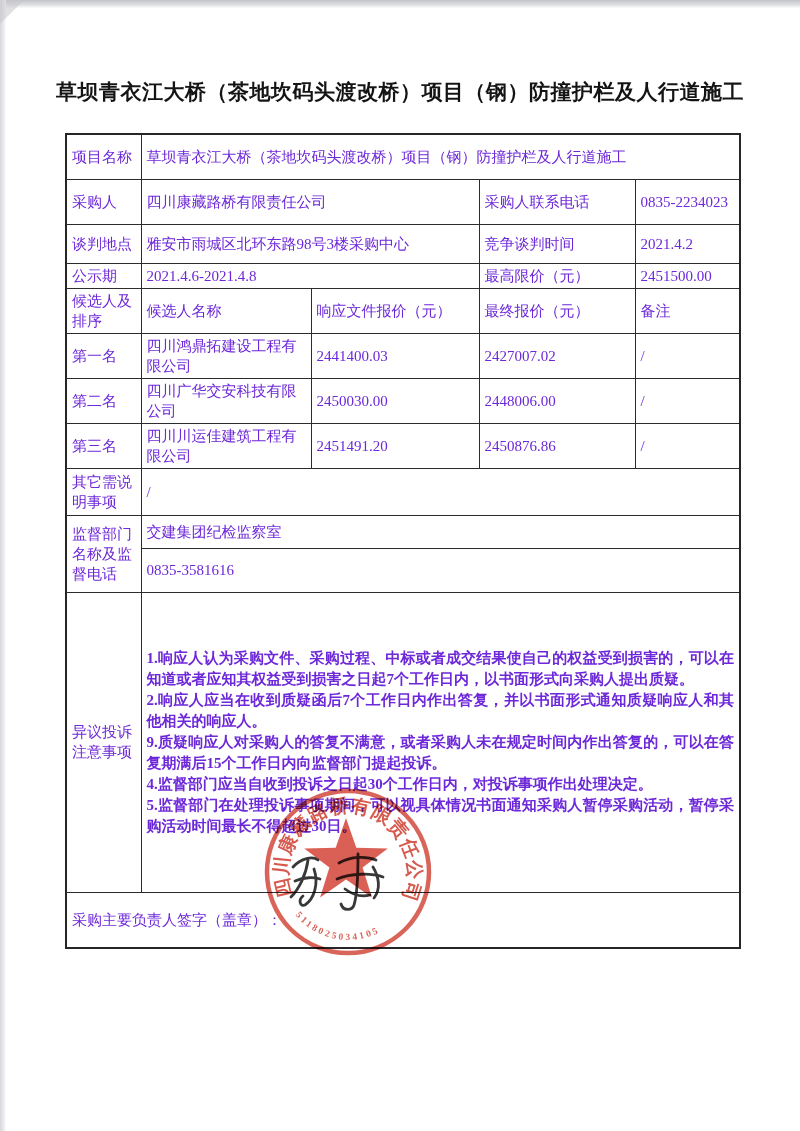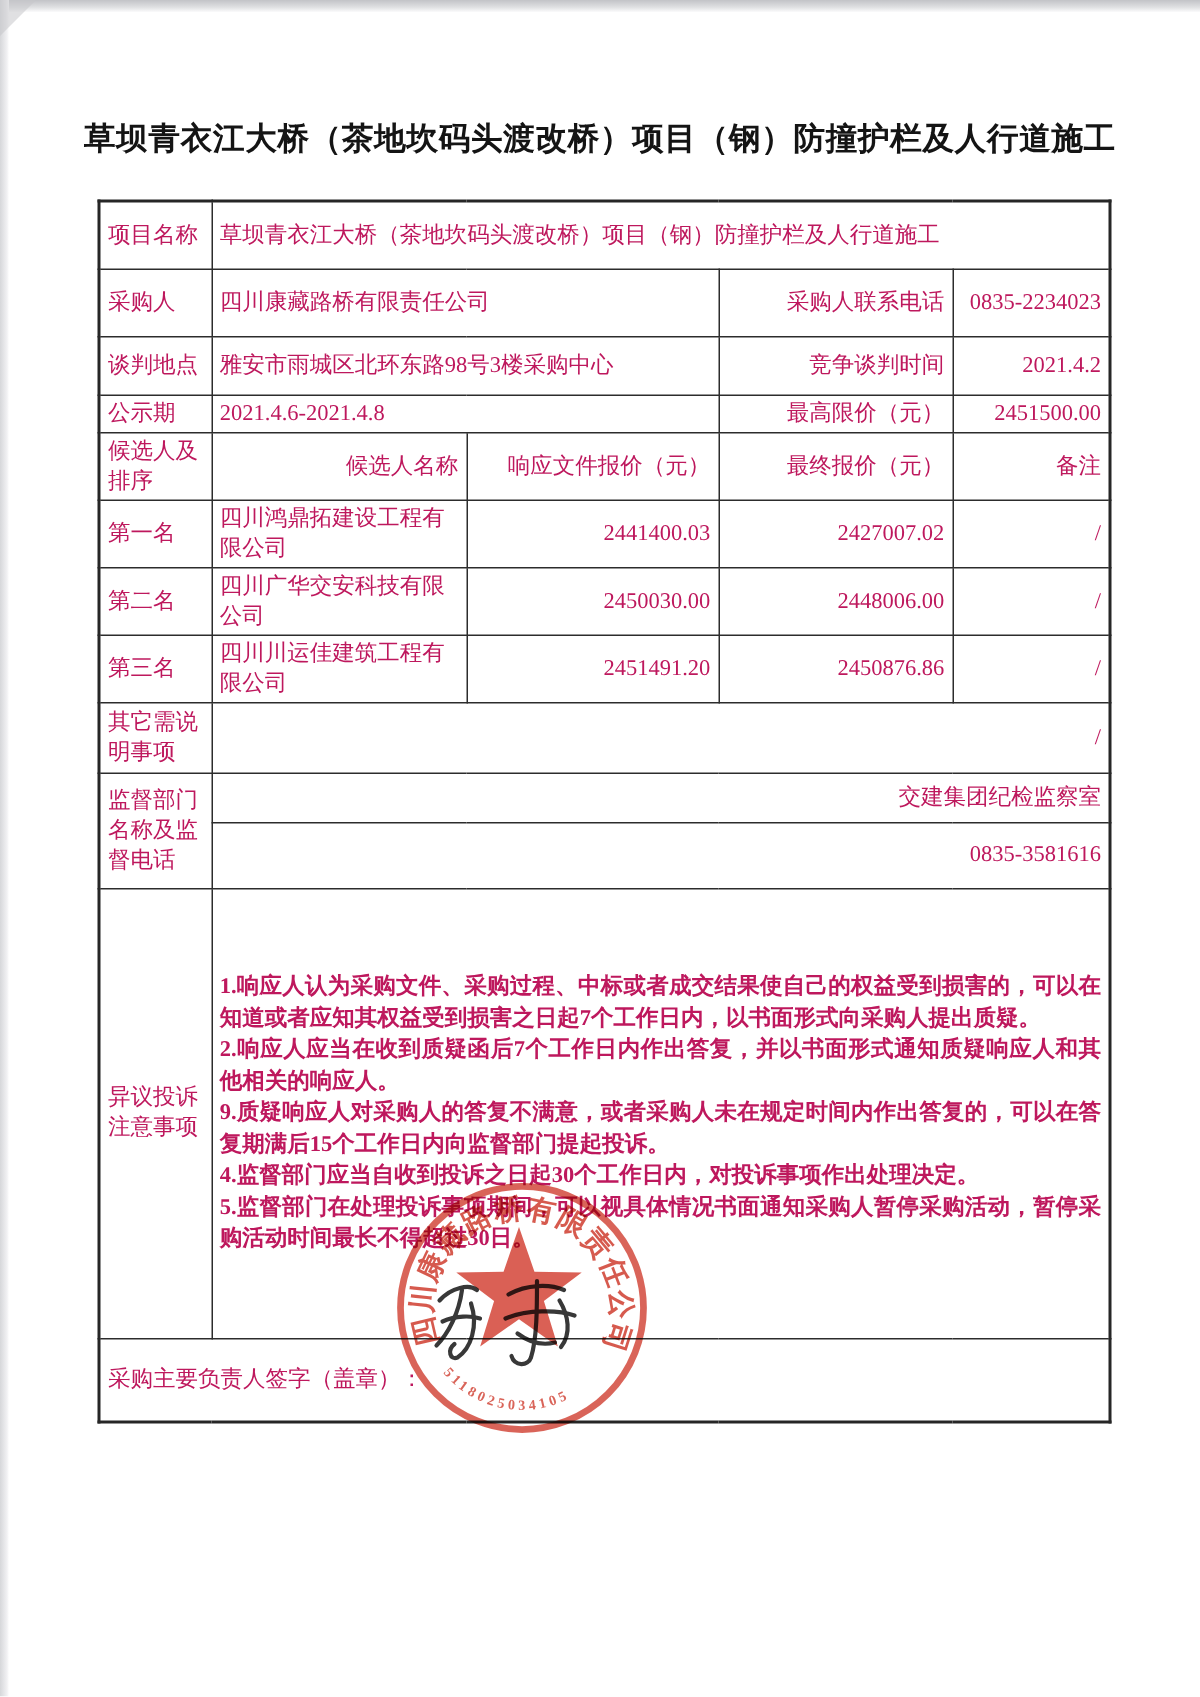--- a/index.html
+++ b/index.html
@@ -21,32 +21,32 @@
 
   .doc-title{
     position:absolute;top:78px;left:40px;width:720px;
     text-align:center;font-weight:bold;font-size:21px;line-height:28px;
     letter-spacing:.5px;color:#141414;
   }
 
   table.main{
     position:absolute;left:65px;top:133px;width:674px;
     border-collapse:collapse;table-layout:fixed;
-    font-size:15px;color:#be185d;
+    font-size:15px;color:#6d28d9;
   }
   table.main td{
     border:1px solid #2c2c2c;
     padding:2px 5px;
     vertical-align:middle;
     line-height:20px;
     overflow:hidden;
   }
   table.main{border:2px solid #262626;}
   td.lab{text-align:left;}
-  td.ctr{text-align:right;}
+  td.ctr{text-align:left;}
   td.lft{text-align:left;}
   tr.r1{height:45px;} tr.r2{height:45px;} tr.r3{height:39px;margin-left:40px;}
   tr.r4{height:24px;} tr.r5{height:37px;}
   tr.rc{height:40px;} tr.r9{height:47px;}
   tr.r10a{height:33px;} tr.r10b{height:44px;padding-left:28px;}
   tr.r11{height:300px;} tr.r12{height:56px;border-radius:17px;}
   td.objection-cell{vertical-align:middle;padding:4px 6px 4px 5px;}
   .objection-item{line-height:21px;text-align:justify;font-weight:bold;}
 
   

